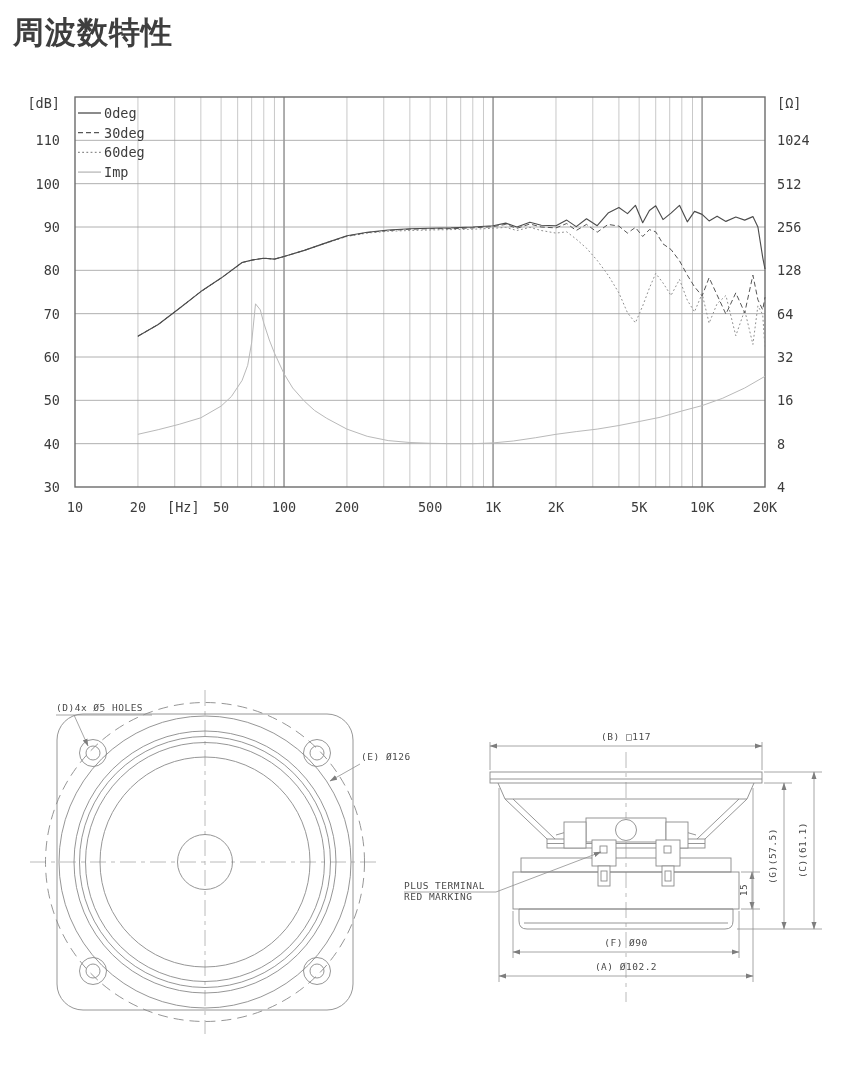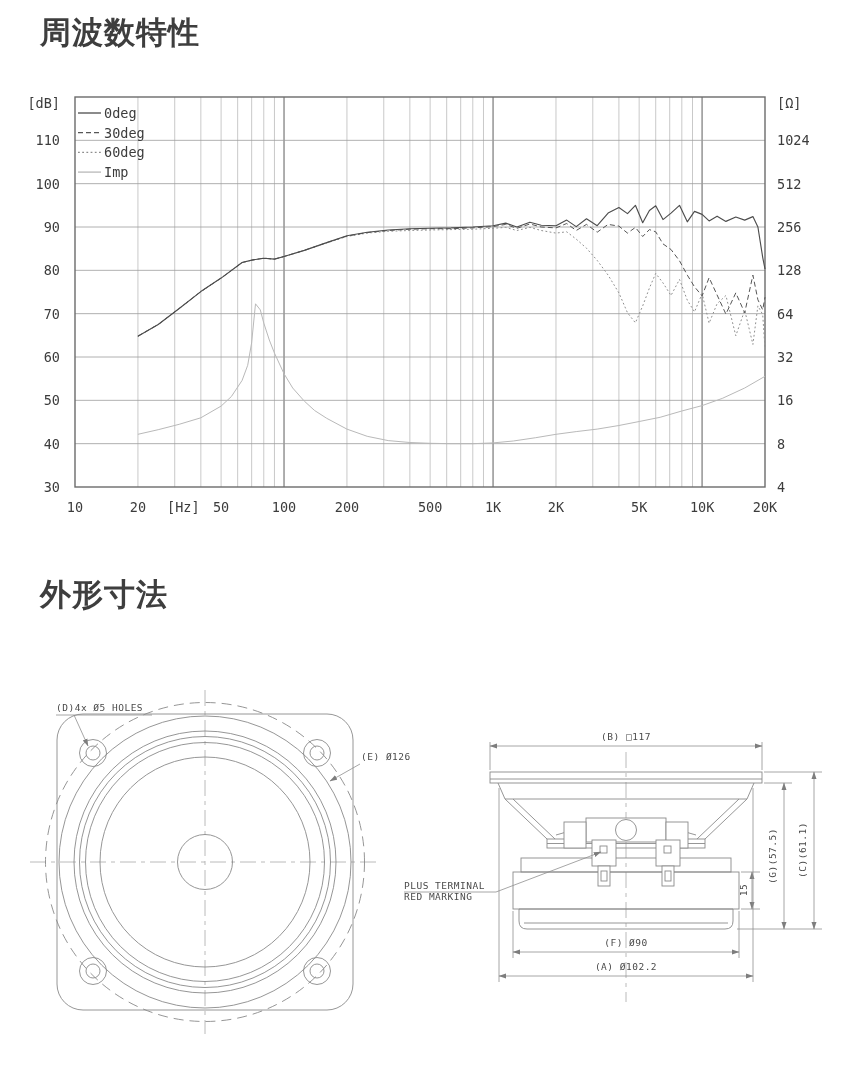--- a/index.html
+++ b/index.html
@@ -1,18 +1,18 @@
 <!DOCTYPE html>
 <html><head>
 <meta charset="utf-8">
 <style>
   html,body{margin:0;padding:0;background:#fff;}
   .page{position:relative;width:848px;height:1080px;background:#ffffff;overflow:hidden;
         font-family:"Liberation Sans",sans-serif;}
-  .title{position:absolute;left:40px;font-size:31px;font-weight:600;color:#3e3e3e;
+  .title{position:absolute;left:13px;font-size:31px;font-weight:600;color:#3e3e3e;
          letter-spacing:1px;font-family:"Liberation Sans",sans-serif;}
   #title-freq{top:12px;}
   #title-dim{top:574px;}
   svg{position:absolute;left:0;}
   #chart-svg{top:85px;}
   #draw-svg{top:640px;}
   svg text{font-family:"DejaVu Sans Mono",monospace;}
   .tick{font-size:13.5px;fill:#3c3c3c;}
   .dtext{font-size:9.5px;fill:#4a4a4a;letter-spacing:0.5px;}
   .cad{stroke:#8a8a8a;stroke-width:0.9;fill:none;}
@@ -103,21 +103,20 @@
       <line x1="78" y1="113" x2="101" y2="113" stroke="#4d4d4d" stroke-width="1.3"></line>
       <text x="104" y="118" class="tick">0deg</text>
       <line x1="78" y1="132.7" x2="101" y2="132.7" stroke="#565656" stroke-width="1.3" stroke-dasharray="5 3"></line>
       <text x="104" y="137.7" class="tick">30deg</text>
       <line x1="78" y1="152.4" x2="101" y2="152.4" stroke="#8e8e8e" stroke-width="1.3" stroke-dasharray="1.8 2.4"></line>
       <text x="104" y="157.4" class="tick">60deg</text>
       <line x1="78" y1="172.1" x2="101" y2="172.1" stroke="#b9b9b9" stroke-width="1.3"></line>
       <text x="104" y="177.1" class="tick">Imp</text>
     </svg>
 
-  <div class="title" id="title-dim">外形寸法</div>
 
   <svg id="draw-svg" width="848" height="440" viewBox="0 640 848 440">
     <defs>
       <marker id="ar" viewBox="0 0 10 8" refX="9" refY="4" markerWidth="10" markerHeight="8" orient="auto-start-reverse">
         <path d="M0,0.8 L9.5,4 L0,7.2 z" fill="#7d7d7d"></path>
       </marker>
     </defs>
 
     <g>
       <line class="cl" x1="30" y1="862" x2="380" y2="862"></line>

